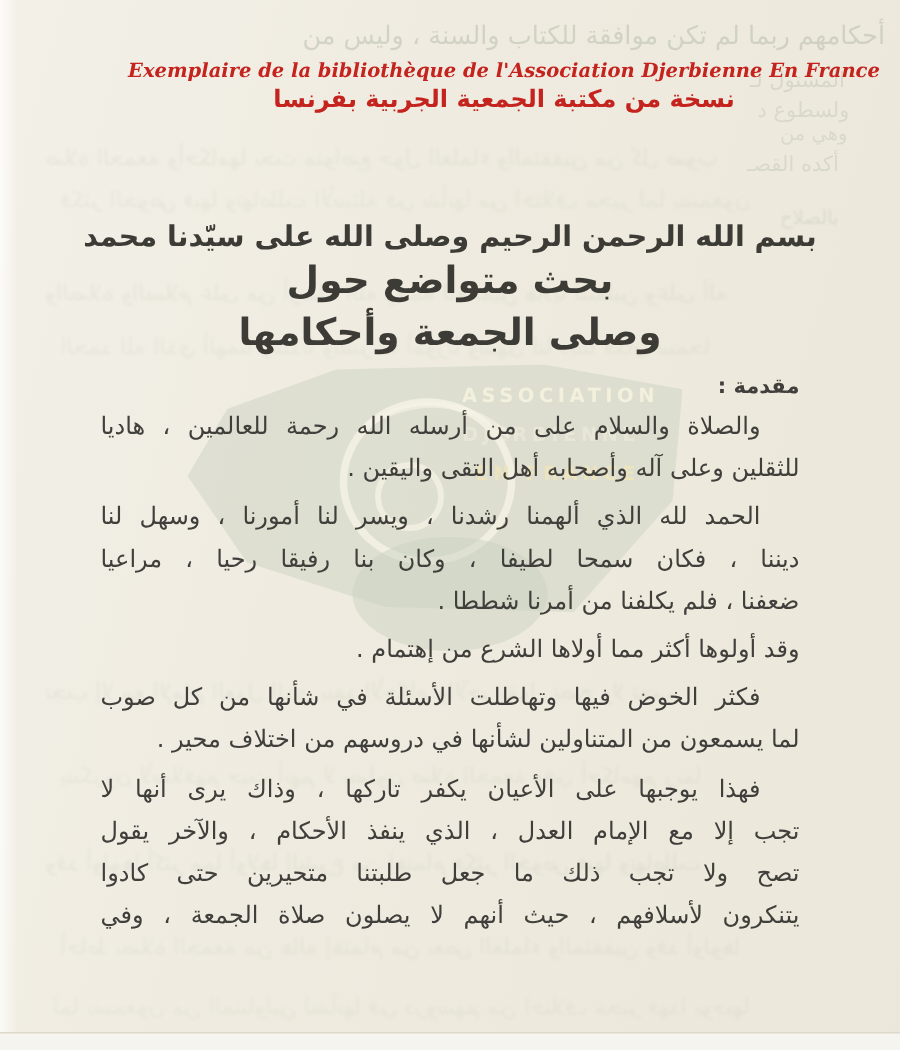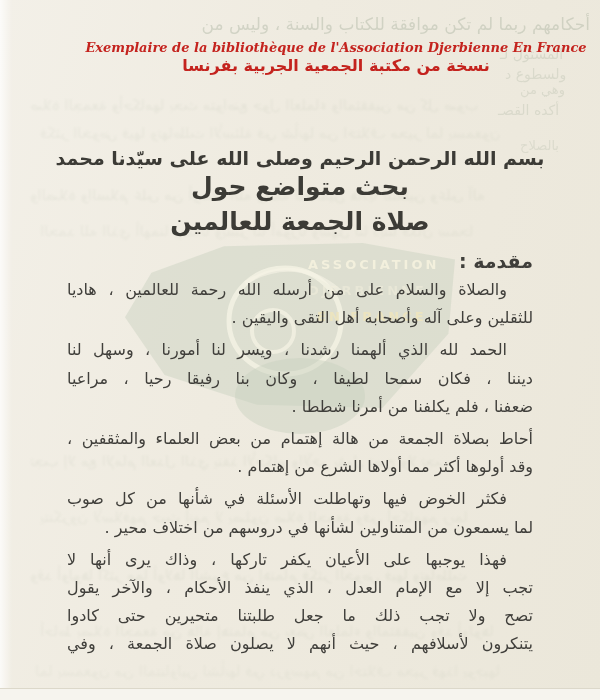--- a/index.html
+++ b/index.html
@@ -28,21 +28,21 @@
   .stamp{position:absolute;left:0;top:40px;width:100%;text-align:center;z-index:4;margin-left:36px;}
   .stamp-fr{font-family:"DejaVu Serif","Liberation Serif",serif;font-style:italic;font-weight:bold;
     font-size:13px;color:#c4231e;}
   .stamp-ar{font-size:16px;font-weight:bold;color:#c4231e;direction:rtl;margin-top:1px;}
   .heading{position:absolute;left:0;top:131px;width:100%;text-align:center;z-index:3;
     color:#3c3b36;direction:rtl;margin-top:16px;}
   .basmala{font-size:19px;font-weight:bold;}
   .title{font-size:25px;font-weight:bold;line-height:35px;}
   .content{position:absolute;left:67px;top:250px;width:466px;z-index:3;direction:rtl;
     color:#403f3b;font-size:16px;}
-  .intro{font-size:19px;font-weight:bold;margin-bottom:4px;}
+  .intro{font-size:14px;font-weight:bold;margin-bottom:4px;}
   .para{margin-bottom:4px;}
   .line{line-height:28.2px;text-align:justify;text-align-last:justify;}
   .line.first{padding-right:26px;}
   .line.endline{text-align:right;text-align-last:right;}
 </style>
 </head>
 <body>
 
 <div class="page">
 
@@ -77,37 +77,36 @@
   <div class="watermark-bump"></div>
 
   <div class="stamp">
     <div class="stamp-fr">Exemplaire de la bibliothèque de l'Association Djerbienne En France</div>
     <div class="stamp-ar">نسخة من مكتبة الجمعية الجربية بفرنسا</div>
   </div>
 
   <div class="heading">
     <div class="basmala">بسم الله الرحمن الرحيم وصلى الله على سيّدنا محمد</div>
     <div class="title">بحث متواضع حول</div>
-    <div class="title">صلاة الجمعة للعالمين</div>
+    <div class="title">وصلى الجمعة وأحكامها</div>
   </div>
 
   <div class="content">
     <div class="intro">مقدمة :</div>
     <div>
         <div class="para">
           <div class="line first">والصلاة والسلام على من أرسله الله رحمة للعالمين ، هاديا</div>
           <div class="line endline">للثقلين وعلى آله وأصحابه أهل التقى واليقين .</div>
         </div>
         <div class="para">
           <div class="line first">الحمد لله الذي ألهمنا رشدنا ، ويسر لنا أمورنا ، وسهل لنا</div>
           <div class="line">ديننا ، فكان سمحا لطيفا ، وكان بنا رفيقا رحيا ، مراعيا</div>
           <div class="line endline">ضعفنا ، فلم يكلفنا من أمرنا شططا .</div>
         </div>
         <div class="para">
-          <div class="line">أحاط بصلاة الجمعة من هالة إهتمام من بعض العلماء والمثقفين ،</div>
           <div class="line endline">وقد أولوها أكثر مما أولاها الشرع من إهتمام .</div>
         </div>
         <div class="para">
           <div class="line first">فكثر الخوض فيها وتهاطلت الأسئلة في شأنها من كل صوب</div>
           <div class="line endline">لما يسمعون من المتناولين لشأنها في دروسهم من اختلاف محير .</div>
         </div>
         <div class="para">
           <div class="line first">فهذا يوجبها على الأعيان يكفر تاركها ، وذاك يرى أنها لا</div>
           <div class="line">تجب إلا مع الإمام العدل ، الذي ينفذ الأحكام ، والآخر يقول</div>
           <div class="line">تصح ولا تجب ذلك ما جعل طلبتنا متحيرين حتى كادوا</div>

